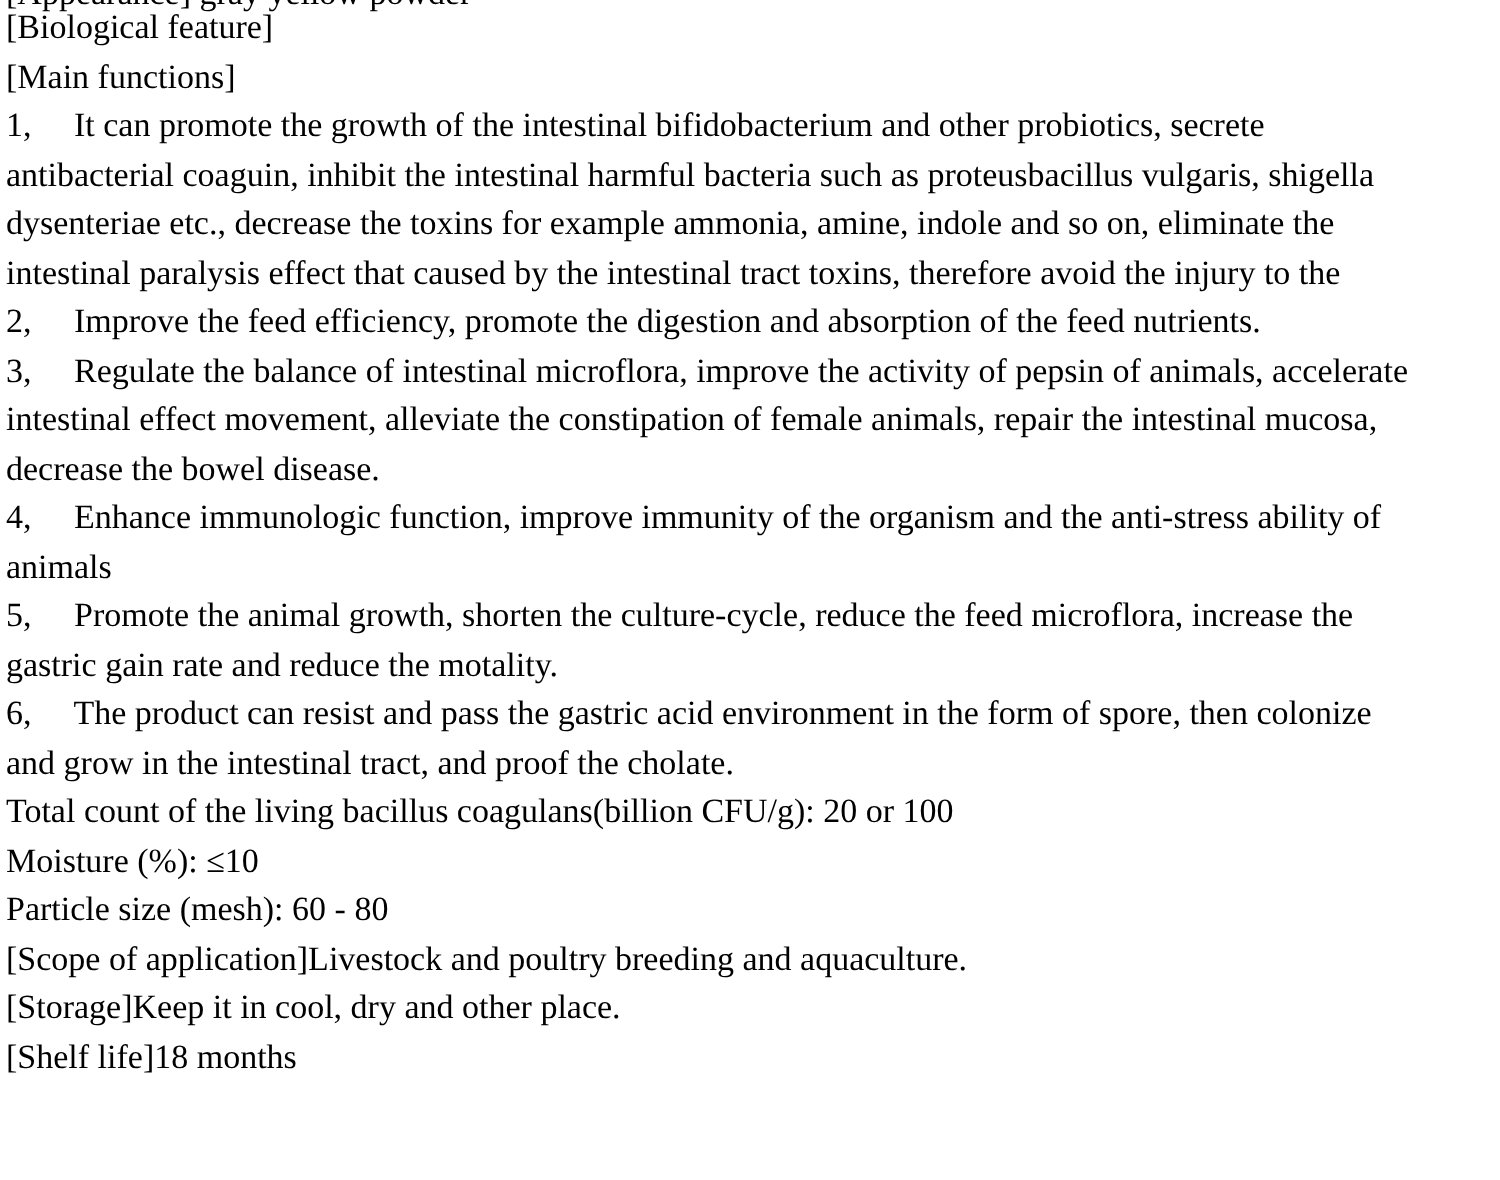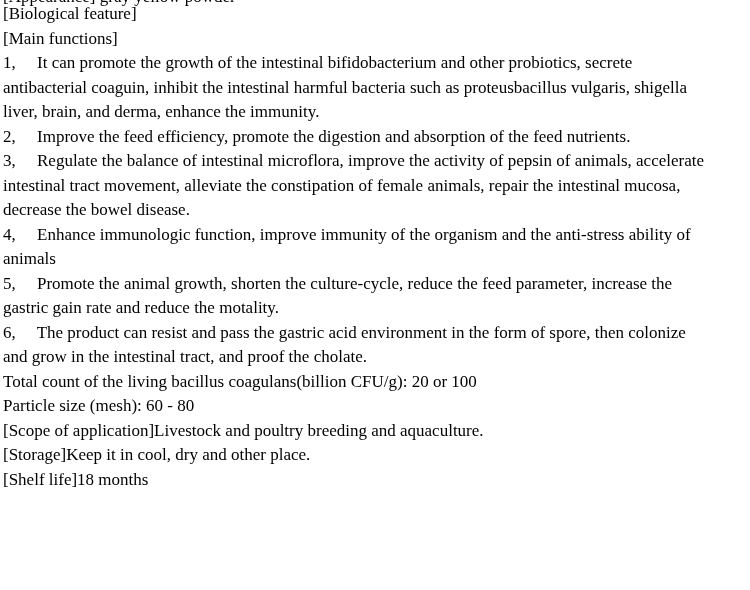--- a/index.html
+++ b/index.html
@@ -44,30 +44,32 @@
 <div class="page">
 
   <div class="clip-strip">
     <div class="clipped-text">[Appearance] gray yellow powder</div>
   </div>
 
   <div class="line">[Biological feature]</div>
   <div class="line">[Main functions]</div>
   <div class="line">1,  It can promote the growth of the intestinal bifidobacterium and other probiotics, secrete</div>
   <div class="line">antibacterial coaguin, inhibit the intestinal harmful bacteria such as proteusbacillus vulgaris, shigella</div>
-  <div class="line">liver, brain, and derma, enhance the immunity.</div>
+  <div class="line">dysenteriae etc., decrease the toxins for example ammonia, amine, indole and so on, eliminate the</div>
+  <div class="line">intestinal paralysis effect that caused by the intestinal tract toxins, therefore avoid the injury to the</div>
   <div class="line">2,  Improve the feed efficiency, promote the digestion and absorption of the feed nutrients.</div>
   <div class="line">3,  Regulate the balance of intestinal microflora, improve the activity of pepsin of animals, accelerate</div>
-  <div class="line">intestinal tract movement, alleviate the constipation of female animals, repair the intestinal mucosa,</div>
+  <div class="line">intestinal effect movement, alleviate the constipation of female animals, repair the intestinal mucosa,</div>
   <div class="line">decrease the bowel disease.</div>
   <div class="line">4,  Enhance immunologic function, improve immunity of the organism and the anti-stress ability of</div>
   <div class="line">animals</div>
-  <div class="line">5,  Promote the animal growth, shorten the culture-cycle, reduce the feed parameter, increase the</div>
+  <div class="line">5,  Promote the animal growth, shorten the culture-cycle, reduce the feed microflora, increase the</div>
   <div class="line">gastric gain rate and reduce the motality.</div>
   <div class="line">6,  The product can resist and pass the gastric acid environment in the form of spore, then colonize</div>
   <div class="line">and grow in the intestinal tract, and proof the cholate.</div>
   <div class="line">Total count of the living bacillus coagulans(billion CFU/g): 20 or 100</div>
+  <div class="line">Moisture (%): ≤10</div>
   <div class="line">Particle size (mesh): 60 - 80</div>
   <div class="line">[Scope of application]Livestock and poultry breeding and aquaculture.</div>
   <div class="line">[Storage]Keep it in cool, dry and other place.</div>
   <div class="line">[Shelf life]18 months</div>
 
 </div>
 
 </body></html>

